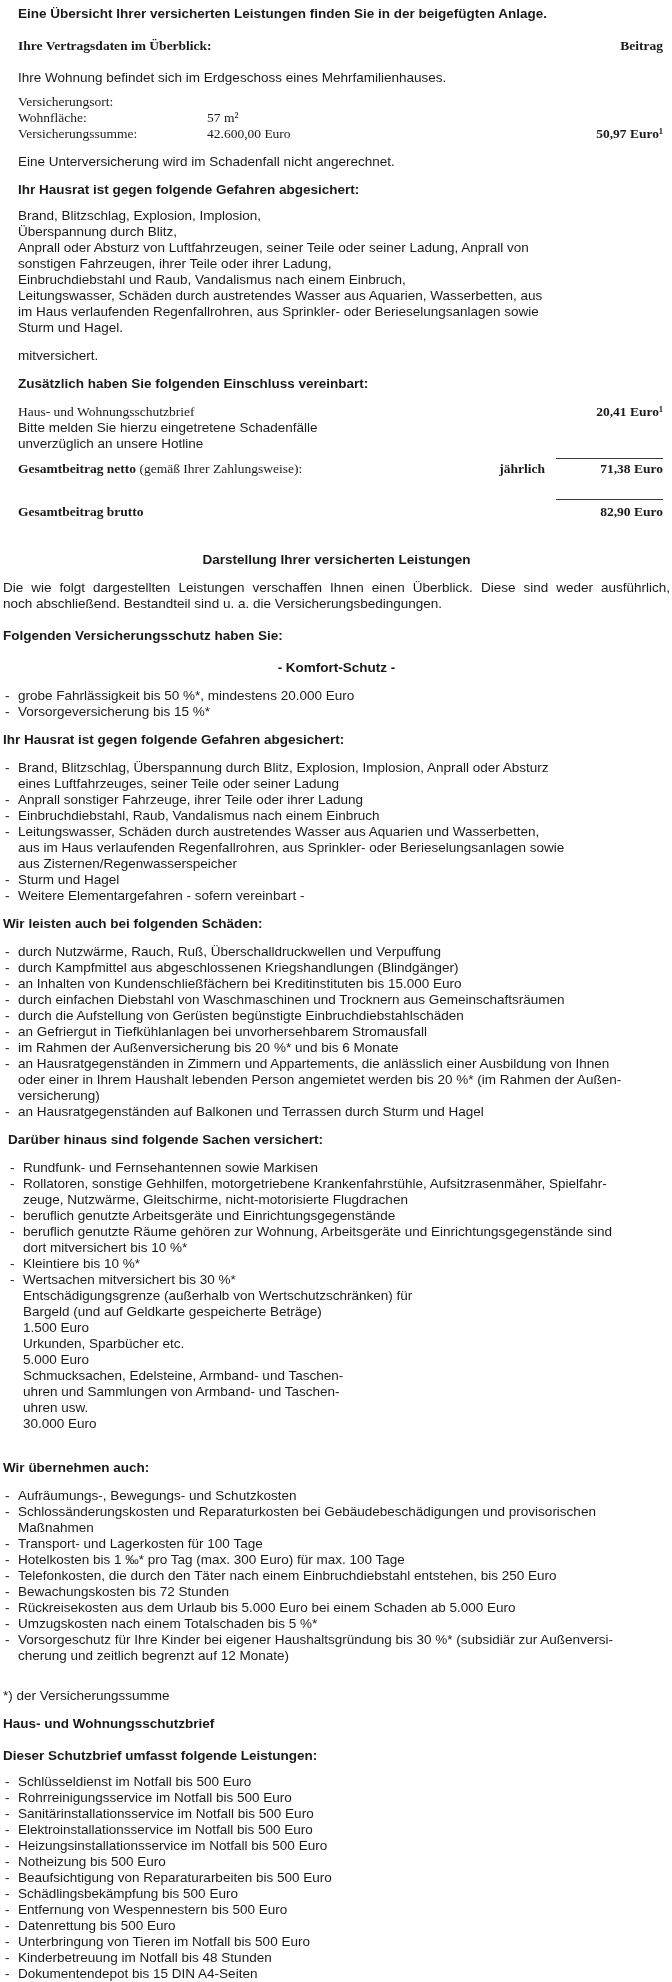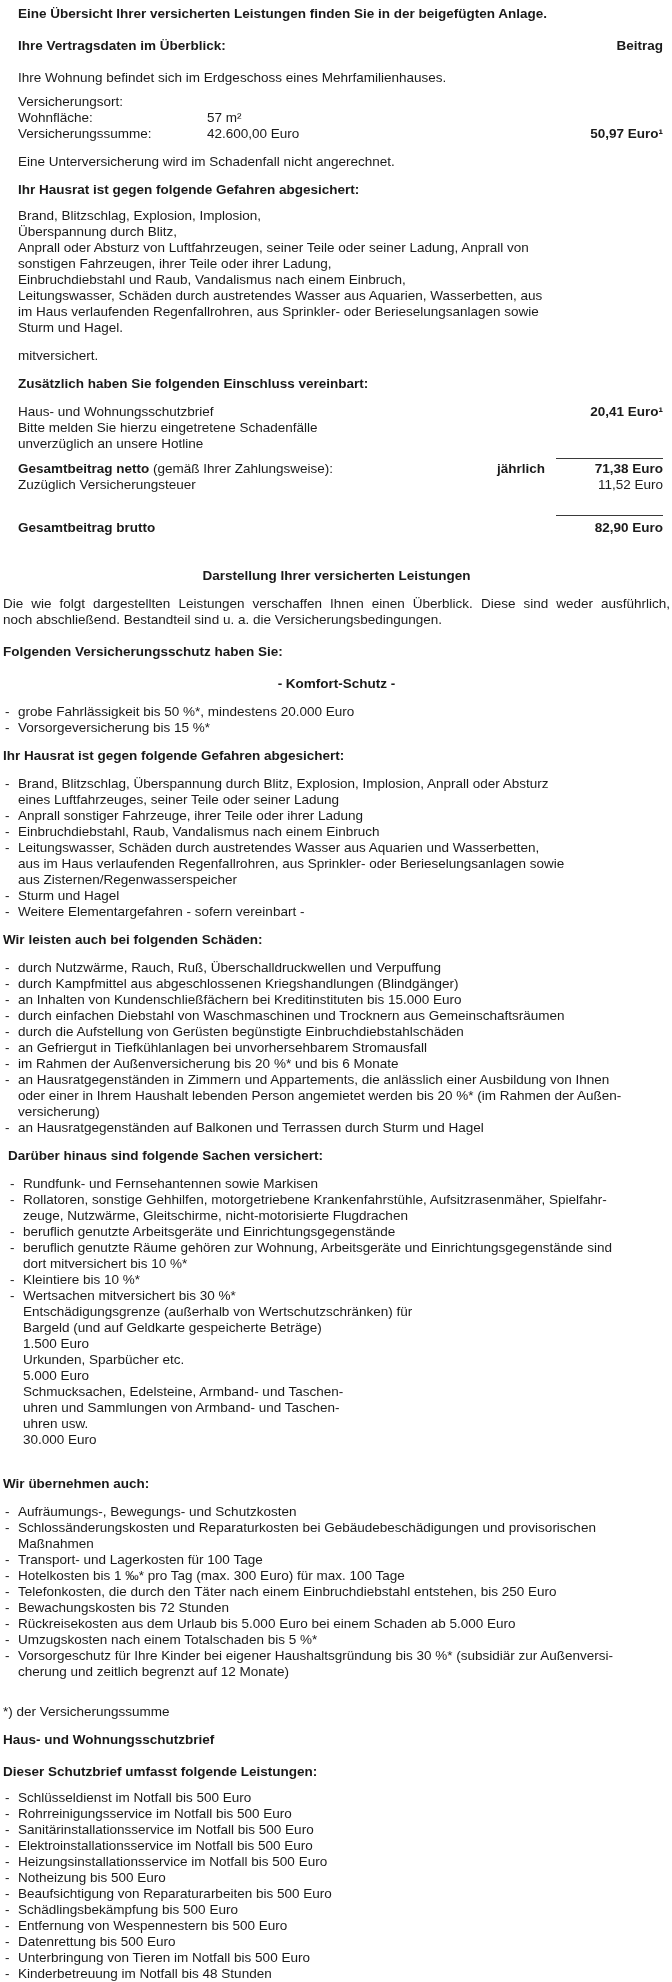--- a/index.html
+++ b/index.html
@@ -8,21 +8,21 @@
     font-family:"Liberation Sans", sans-serif;
     font-size:13.5px;
     line-height:16px;
     color:#1a1a1a;
     padding-top:6px;
   }
   .b { font-weight:bold; }
   .sec-top { padding:0 9px 0 18px; }
   .sec-low { padding:0 2px 0 3px;margin-top:32px; }
   .center { text-align:center; }
-  .row { display:flex; }
+  .row { display:flex;font-family:Liberation Serif, serif; }
   .grow { flex:1 1 auto; min-width:0; }
   .tl { width:189px; flex:none; }
   .amt { margin-left:auto; font-weight:bold; white-space:nowrap; }
   .totamt { width:118px; flex:none; text-align:right; white-space:nowrap; }
   .rule { width:107px; margin-left:auto; border-top:1px solid #3a3a3a; height:0; }
   .mb2  { margin-bottom:2px; }
   .mb4  { margin-bottom:4px; }
   .mb6  { margin-bottom:6px; }
   .mb8  { margin-bottom:8px; }
   .mb10 { margin-bottom:10px; }
@@ -102,24 +102,20 @@
       </div>
   </div>
 
   <div class="rule mb2"></div>
 
   <div class="row">
     <div class="grow"><span class="b">Gesamtbeitrag netto</span><span> (gemäß Ihrer Zahlungsweise):</span></div>
     <div class="b">jährlich</div>
     <div class="totamt b">71,38 Euro</div>
   </div>
-  <div class="row">
-    <div class="grow">Zuzüglich Versicherungsteuer</div>
-    <div class="totamt">11,52 Euro</div>
-  </div>
 
   <div class="rule mt22 mb4"></div>
 
   <div class="row mb16">
     <div class="b grow">Gesamtbeitrag brutto</div>
     <div class="totamt b">82,90 Euro</div>
   </div>
 
 </div>
 

